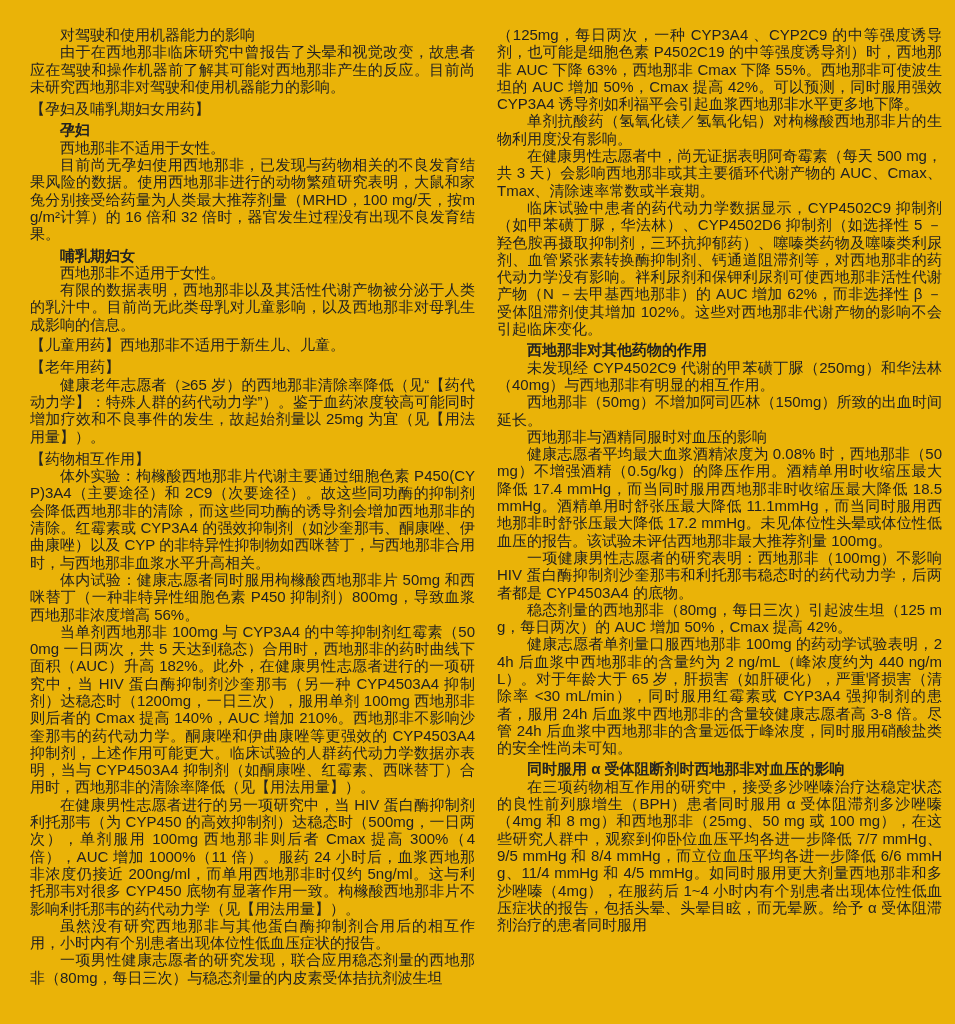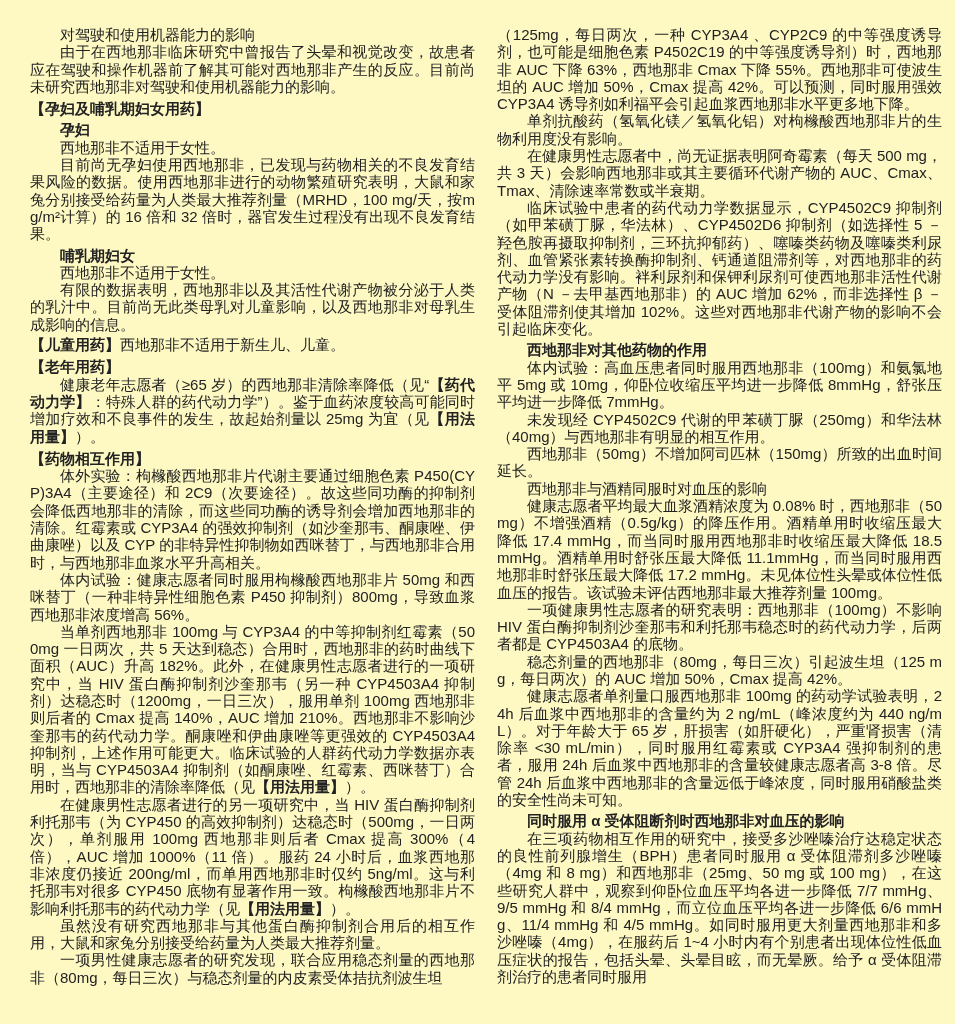--- a/index.html
+++ b/index.html
@@ -16,21 +16,21 @@
     box-sizing: border-box;
     width: 955px;
     height: 1024px;
     padding: 26px 13px 10px 30px;
     display: flex;
     gap: 22px;
     font-family: "Liberation Sans", "DejaVu Sans", sans-serif;
     font-size: 15px;
     line-height: 17.3px;
     color: #222222;
-    background: #fef9c3;
+    background: #eab308;
     justify-content: space-between;
   }
   .col {
     width: 445px;
     flex: 0 0 445px;
   }
   .col p {
     margin: 0;
     text-align: justify;
     word-break: break-all;
@@ -45,21 +45,21 @@
     margin-top: 5px;
     font-weight: 700;
   }
   p.heading-inline {
     margin-top: 3px;
   }
   p.subheading {
     margin-top: 4px;
     font-weight: 700;
   }
-  b { font-weight: 700; }
+  b { font-weight: 400; }
 </style>
 </head>
 <body>
 
 <div class="page">
   <div class="col" id="col-left">
       <p class="body">对驾驶和使用机器能力的影响</p>
       <p class="body">由于在西地那非临床研究中曾报告了头晕和视觉改变，故患者应在驾驶和操作机器前了解其可能对西地那非产生的反应。目前尚未研究西地那非对驾驶和使用机器能力的影响。</p>
       <p class="heading"><b>【孕妇及哺乳期妇女用药】</b></p>
       <p class="subheading">孕妇</p>
@@ -69,30 +69,29 @@
       <p class="body">西地那非不适用于女性。</p>
       <p class="body">有限的数据表明，西地那非以及其活性代谢产物被分泌于人类的乳汁中。目前尚无此类母乳对儿童影响，以及西地那非对母乳生成影响的信息。</p>
       <p class="heading-inline"><b>【儿童用药】</b>西地那非不适用于新生儿、儿童。</p>
       <p class="heading"><b>【老年用药】</b></p>
       <p class="body">健康老年志愿者（≥65 岁）的西地那非清除率降低（见“<b>【药代动力学】</b>：特殊人群的药代动力学”）。鉴于血药浓度较高可能同时增加疗效和不良事件的发生，故起始剂量以 25mg 为宜（见<b>【用法用量】</b>）。</p>
       <p class="heading"><b>【药物相互作用】</b></p>
       <p class="body">体外实验：枸橼酸西地那非片代谢主要通过细胞色素 P450(CYP)3A4（主要途径）和 2C9（次要途径）。故这些同功酶的抑制剂会降低西地那非的清除，而这些同功酶的诱导剂会增加西地那非的清除。红霉素或 CYP3A4 的强效抑制剂（如沙奎那韦、酮康唑、伊曲康唑）以及 CYP 的非特异性抑制物如西咪替丁，与西地那非合用时，与西地那非血浆水平升高相关。</p>
       <p class="body">体内试验：健康志愿者同时服用枸橼酸西地那非片 50mg 和西咪替丁（一种非特异性细胞色素 P450 抑制剂）800mg，导致血浆西地那非浓度增高 56%。</p>
       <p class="body">当单剂西地那非 100mg 与 CYP3A4 的中等抑制剂红霉素（500mg 一日两次，共 5 天达到稳态）合用时，西地那非的药时曲线下面积（AUC）升高 182%。此外，在健康男性志愿者进行的一项研究中，当 HIV 蛋白酶抑制剂沙奎那韦（另一种 CYP4503A4 抑制剂）达稳态时（1200mg，一日三次），服用单剂 100mg 西地那非则后者的 Cmax 提高 140%，AUC 增加 210%。西地那非不影响沙奎那韦的药代动力学。酮康唑和伊曲康唑等更强效的 CYP4503A4 抑制剂，上述作用可能更大。临床试验的人群药代动力学数据亦表明，当与 CYP4503A4 抑制剂（如酮康唑、红霉素、西咪替丁）合用时，西地那非的清除率降低（见<b>【用法用量】</b>）。</p>
       <p class="body">在健康男性志愿者进行的另一项研究中，当 HIV 蛋白酶抑制剂利托那韦（为 CYP450 的高效抑制剂）达稳态时（500mg，一日两次），单剂服用 100mg 西地那非则后者 Cmax 提高 300%（4 倍），AUC 增加 1000%（11 倍）。服药 24 小时后，血浆西地那非浓度仍接近 200ng/ml，而单用西地那非时仅约 5ng/ml。这与利托那韦对很多 CYP450 底物有显著作用一致。枸橼酸西地那非片不影响利托那韦的药代动力学（见<b>【用法用量】</b>）。</p>
-      <p class="body">虽然没有研究西地那非与其他蛋白酶抑制剂合用后的相互作用，大鼠和家兔分别接受给药量为人类最大推荐剂量。</p>
+      <p class="body">虽然没有研究西地那非与其他蛋白酶抑制剂合用后的相互作用，小时内有个别患者出现体位性低血压症状的报告。</p>
       <p class="body">一项男性健康志愿者的研究发现，联合应用稳态剂量的西地那非（80mg，每日三次）与稳态剂量的内皮素受体拮抗剂波生坦</p>
     </div>
   <div class="col" id="col-right">
       <p class="body-cont">（125mg，每日两次，一种 CYP3A4 、CYP2C9 的中等强度诱导剂，也可能是细胞色素 P4502C19 的中等强度诱导剂）时，西地那非 AUC 下降 63%，西地那非 Cmax 下降 55%。西地那非可使波生坦的 AUC 增加 50%，Cmax 提高 42%。可以预测，同时服用强效 CYP3A4 诱导剂如利福平会引起血浆西地那非水平更多地下降。</p>
       <p class="body">单剂抗酸药（氢氧化镁／氢氧化铝）对枸橼酸西地那非片的生物利用度没有影响。</p>
       <p class="body">在健康男性志愿者中，尚无证据表明阿奇霉素（每天 500 mg，共 3 天）会影响西地那非或其主要循环代谢产物的 AUC、Cmax、Tmax、清除速率常数或半衰期。</p>
       <p class="body">临床试验中患者的药代动力学数据显示，CYP4502C9 抑制剂（如甲苯磺丁脲，华法林）、CYP4502D6 抑制剂（如选择性 5 －羟色胺再摄取抑制剂，三环抗抑郁药）、噻嗪类药物及噻嗪类利尿剂、血管紧张素转换酶抑制剂、钙通道阻滞剂等，对西地那非的药代动力学没有影响。袢利尿剂和保钾利尿剂可使西地那非活性代谢产物（N －去甲基西地那非）的 AUC 增加 62%，而非选择性 β －受体阻滞剂使其增加 102%。这些对西地那非代谢产物的影响不会引起临床变化。</p>
       <p class="subheading">西地那非对其他药物的作用</p>
-      <p class="body">体内试验：高血压患者同时服用西地那非（100mg）和氨氯地平 5mg 或 10mg，仰卧位收缩压平均进一步降低 8mmHg，舒张压平均进一步降低 7mmHg。</p>
       <p class="body">未发现经 CYP4502C9 代谢的甲苯磺丁脲（250mg）和华法林（40mg）与西地那非有明显的相互作用。</p>
       <p class="body">西地那非（50mg）不增加阿司匹林（150mg）所致的出血时间延长。</p>
       <p class="body">西地那非与酒精同服时对血压的影响</p>
       <p class="body">健康志愿者平均最大血浆酒精浓度为 0.08% 时，西地那非（50mg）不增强酒精（0.5g/kg）的降压作用。酒精单用时收缩压最大降低 17.4 mmHg，而当同时服用西地那非时收缩压最大降低 18.5 mmHg。酒精单用时舒张压最大降低 11.1mmHg，而当同时服用西地那非时舒张压最大降低 17.2 mmHg。未见体位性头晕或体位性低血压的报告。该试验未评估西地那非最大推荐剂量 100mg。</p>
       <p class="body">一项健康男性志愿者的研究表明：西地那非（100mg）不影响 HIV 蛋白酶抑制剂沙奎那韦和利托那韦稳态时的药代动力学，后两者都是 CYP4503A4 的底物。</p>
       <p class="body">稳态剂量的西地那非（80mg，每日三次）引起波生坦（125 mg，每日两次）的 AUC 增加 50%，Cmax 提高 42%。</p>
       <p class="body">健康志愿者单剂量口服西地那非 100mg 的药动学试验表明，24h 后血浆中西地那非的含量约为 2 ng/mL（峰浓度约为 440 ng/mL）。对于年龄大于 65 岁，肝损害（如肝硬化），严重肾损害（清除率 &lt;30 mL/min），同时服用红霉素或 CYP3A4 强抑制剂的患者，服用 24h 后血浆中西地那非的含量较健康志愿者高 3-8 倍。尽管 24h 后血浆中西地那非的含量远低于峰浓度，同时服用硝酸盐类的安全性尚未可知。</p>
       <p class="subheading">同时服用 α 受体阻断剂时西地那非对血压的影响</p>
       <p class="body">在三项药物相互作用的研究中，接受多沙唑嗪治疗达稳定状态的良性前列腺增生（BPH）患者同时服用 α 受体阻滞剂多沙唑嗪（4mg 和 8 mg）和西地那非（25mg、50 mg 或 100 mg），在这些研究人群中，观察到仰卧位血压平均各进一步降低 7/7 mmHg、9/5 mmHg 和 8/4 mmHg，而立位血压平均各进一步降低 6/6 mmHg、11/4 mmHg 和 4/5 mmHg。如同时服用更大剂量西地那非和多沙唑嗪（4mg），在服药后 1~4 小时内有个别患者出现体位性低血压症状的报告，包括头晕、头晕目眩，而无晕厥。给予 α 受体阻滞剂治疗的患者同时服用</p>
     </div>

